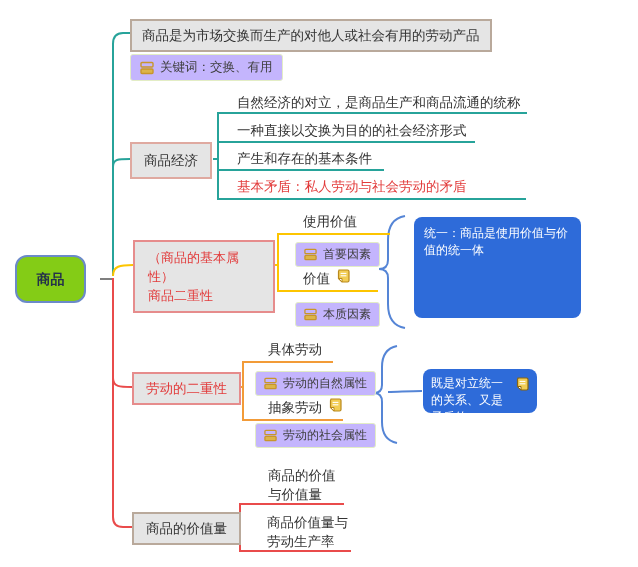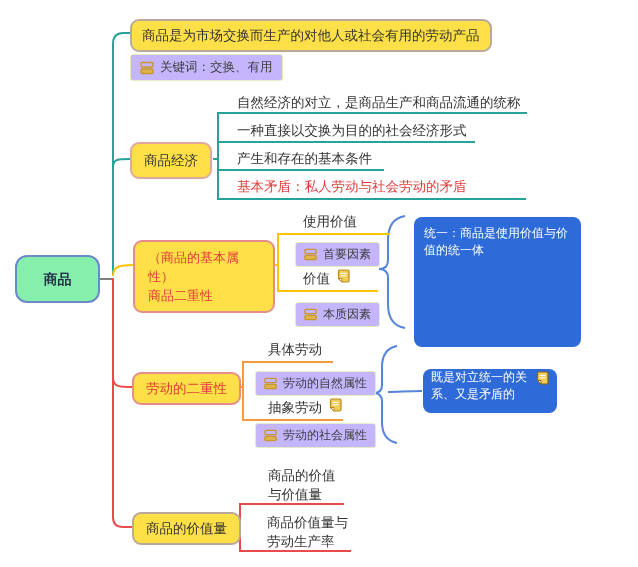--- a/index.html
+++ b/index.html
@@ -1,26 +1,26 @@
 <!DOCTYPE html>
 <html><head>
 <meta charset="utf-8">
 <style>
   html,body{margin:0;padding:0;background:#fff;}
   .canvas{position:relative;width:638px;height:567px;background:#ffffff;
           font-family:"Liberation Sans", sans-serif;overflow:hidden;}
   svg.overlay{position:absolute;left:0;top:0;width:638px;height:567px;}
 
   
-  .node{position:absolute;box-sizing:border-box;border:2px solid #b9a99b;border-radius:9px;
-        background:#fde047;color:#333;font-size:13.5px;line-height:19px;
+  .node{position:absolute;box-sizing:border-box;border:2px solid #b9a99b;border-radius:0;
+        background:#e5e5e5;color:#333;font-size:13.5px;line-height:19px;
         display:flex;align-items:center;padding:5px 10px;white-space:nowrap;}
   .node.pink{border-color:#dfa9a0;}
   .node.redbox{border-color:#e68c8c;color:#e23b3b;}
-  .node.root{left:15px;top:255px;width:85px;height:48px;background:#86efac;border-color:#6b8ac9;
+  .node.root{left:15px;top:255px;width:71px;height:48px;background:#84cc16;border-color:#6b8ac9;
              border-radius:12px;justify-content:center;font-weight:bold;font-size:14px;color:#24324a;}
   .two-line{white-space:normal;line-height:19px;display:block;padding:6px 10px 6px 13px;}
 
   
   .u-row{position:absolute;box-sizing:border-box;display:flex;align-items:flex-start;
          font-size:13.5px;color:#333;line-height:19px;padding-bottom:4px;}
   .u-row.teal{border-bottom:2px solid #27a39a;}
   .u-row.yellow{border-bottom:2px solid #fdc500;}
   .u-row.orange{border-bottom:2px solid #f29b38;}
   .u-row.red{border-bottom:2px solid #e94b4b;}
@@ -125,21 +125,21 @@
     </svg>
   </div>
   <div class="chip" style="left:295px;top:302px;">
     <svg width="13" height="13" viewBox="0 0 14 14">
       <rect x="1" y="1.5" width="12" height="4.5" rx="1" fill="none" stroke="#c8962a" stroke-width="1.4"></rect>
       <rect x="1" y="8" width="12" height="4.5" rx="1" fill="#dcb44a" stroke="#c8962a" stroke-width="1.4"></rect>
     </svg>
     <span>本质因素</span>
   </div>
 
-  <div class="callout" style="left:414px;top:217px;width:167px;height:130px;">
+  <div class="callout" style="left:414px;top:217px;width:167px;height:101px;">
     <div>统一：商品是使用价值与价值的统一体</div>
   </div>
 
   <div class="node redbox" style="left:132px;top:372px;padding:5px 12px;">
     <span>劳动的二重性</span>
   </div>
   <div class="u-row orange" style="left:242px;top:340px;width:91px;height:23px;padding-left:26px;">
     <span>具体劳动</span>
   </div>
   <div class="chip" style="left:255px;top:371px;">
@@ -159,21 +159,21 @@
     </svg>
   </div>
   <div class="chip" style="left:255px;top:423px;">
     <svg width="13" height="13" viewBox="0 0 14 14">
       <rect x="1" y="1.5" width="12" height="4.5" rx="1" fill="none" stroke="#c8962a" stroke-width="1.4"></rect>
       <rect x="1" y="8" width="12" height="4.5" rx="1" fill="#dcb44a" stroke="#c8962a" stroke-width="1.4"></rect>
     </svg>
     <span>劳动的社会属性</span>
   </div>
 
-  <div class="callout callout2" style="left:423px;top:369px;width:134px;height:44px;padding:0 8px;">
+  <div class="callout callout2" style="left:423px;top:369px;width:114px;height:44px;padding:6px 8px;">
     <span style="flex:1;">既是对立统一的关系、又是矛盾的</span>
     <svg width="14" height="14" viewBox="0 0 14 14" style="flex:none;margin-top:2px;">
       <path d="M2.5,1 h9 a1.5,1.5 0 0 1 1.5,1.5 v9 a1.5,1.5 0 0 1 -1.5,1.5 h-5.5 l-3.5,-3.5 v-7 a1.5,1.5 0 0 1 1.5,-1.5 z" fill="#f2cd55" stroke="#8a6610" stroke-width="1.2"></path>
       <path d="M2.5,9.5 h3.5 v3.5 z" fill="#fff" stroke="#8a6610" stroke-width="1"></path>
       <line x1="4.6" y1="4.4" x2="10.4" y2="4.4" stroke="#fff" stroke-width="1.1"></line>
       <line x1="4.6" y1="6.8" x2="10.4" y2="6.8" stroke="#fff" stroke-width="1.1"></line>
     </svg>
   </div>
 
   <div class="node" style="left:132px;top:512px;padding:5px 12px;">

